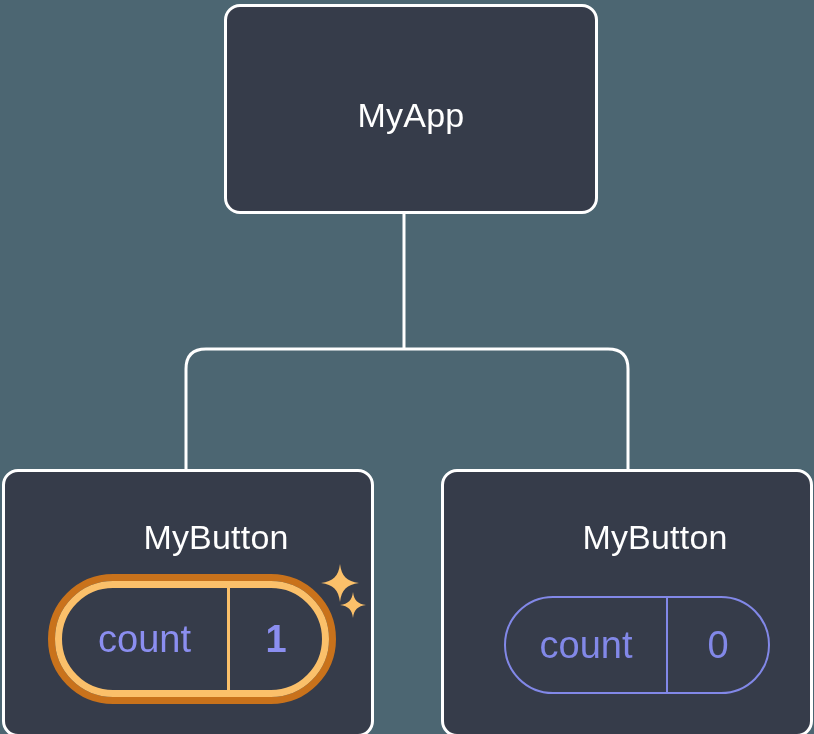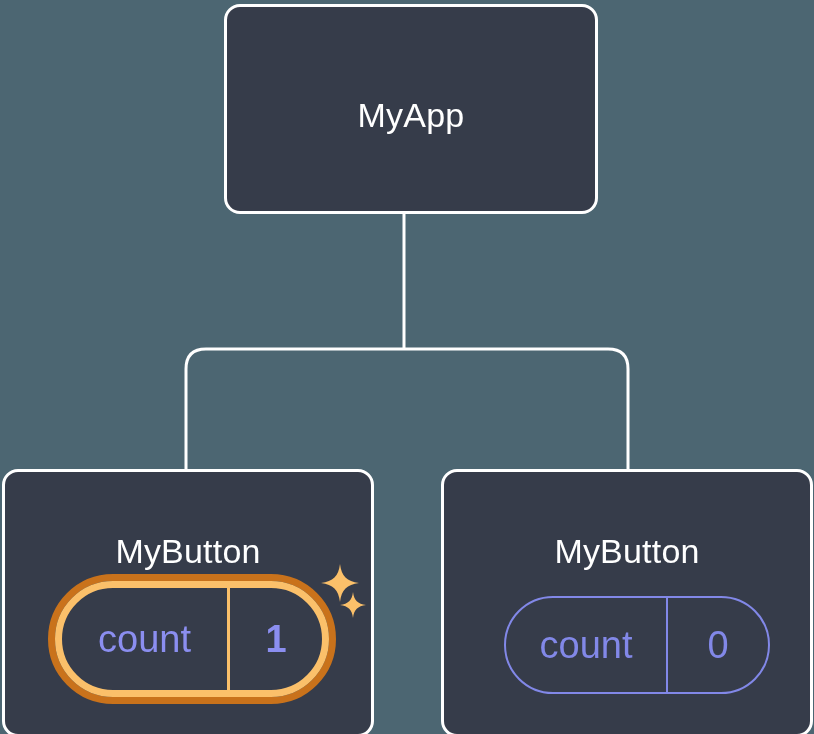--- a/index.html
+++ b/index.html
@@ -67,21 +67,22 @@
     width: 372px;
     height: 268px;
   }
   #card-child-right {
     left: 441px;
     top: 469px;
     width: 372px;
     height: 268px;
   }
   .card-child .card-title {
-    top: 62px;
+    top: 48px;
+    margin-left: 28px;
   }
 
   
   .pill {
     position: absolute;
     box-sizing: border-box;
     display: flex;
     align-items: stretch;
     border-radius: 999px;
     text-align: right;

